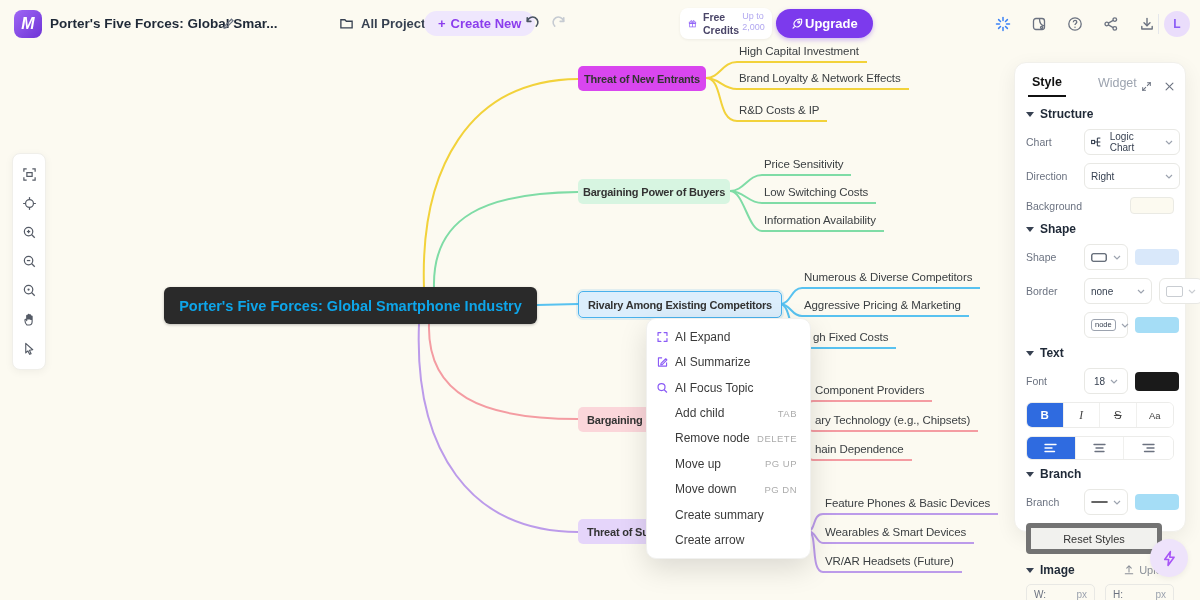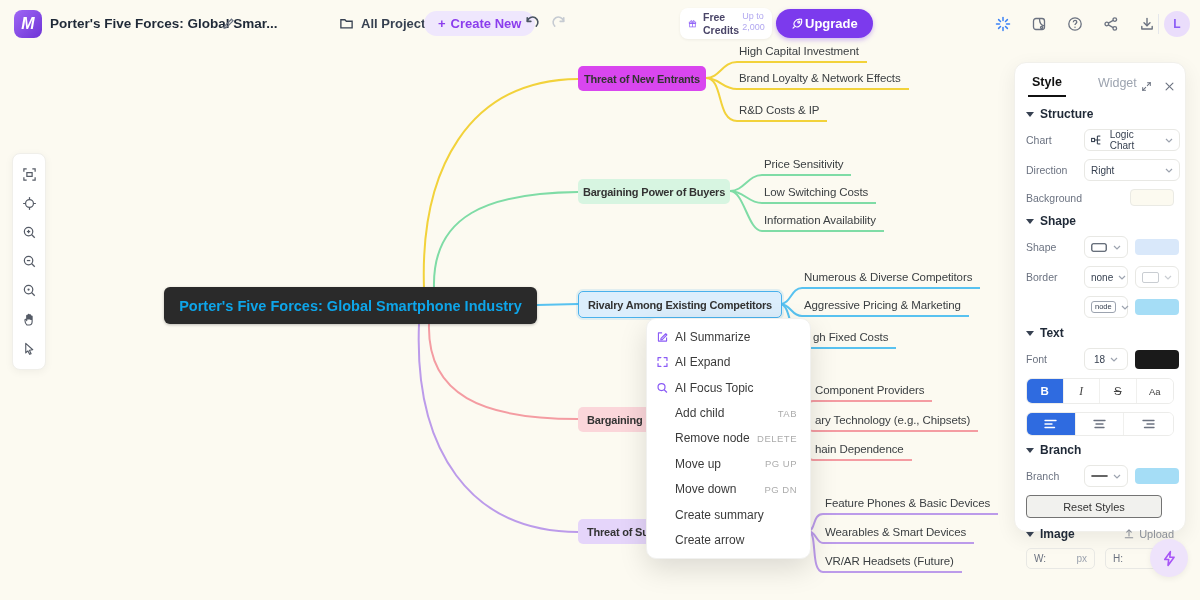--- a/index.html
+++ b/index.html
@@ -70,33 +70,33 @@
   .ptab{font-size:12.5px;padding:0 4px 6px 4px;cursor:pointer;}
   .ptab.active{color:#111;font-weight:bold;border-bottom:2px solid #111;}
   .ptab.inactive{color:#9CA3AF;margin-left:28px;}
   .ptab-icons{margin-left:auto;display:flex;gap:12px;color:#6B7280;}
   .sect{display:flex;align-items:center;gap:6px;font-size:12px;font-weight:bold;color:#1F2937;margin:7px 0 8px 0;}
   .tri{width:0;height:0;border-left:4px solid transparent;border-right:4px solid transparent;border-top:5px solid #374151;}
   .frow{display:flex;align-items:center;margin-bottom:8px;}
   .flabel{font-size:10.5px;color:#6B7280;width:58px;flex:none;}
   .fctrls{margin-left:auto;display:flex;align-items:center;gap:7px;}
   .selbox{height:22px;border:1px solid #E8E8E4;border-radius:6px;background:#fff;display:flex;align-items:center;
-        padding:4px 6px;gap:5px;font-size:10px;color:#374151;box-sizing:border-box;cursor:pointer;}
+        padding:12px 6px;gap:5px;font-size:10px;color:#374151;box-sizing:border-box;cursor:pointer;}
   .chev{color:#9CA3AF;display:flex;}
   .swatch{border-radius:4px;cursor:pointer;}
   .btn4{display:grid;grid-template-columns:1fr 1fr 1fr 1fr;height:24px;border:1px solid #ECECEA;border-radius:6px;
         overflow:hidden;margin-bottom:8px;}
   .btn4 > div{display:flex;align-items:center;justify-content:center;font-size:11.5px;color:#444;border-right:1px solid #F0F0EE;cursor:pointer;background:#fff;}
   .btn4 > div:last-child{border-right:none;}
   .btn4 .on{background:#2F6BE0;color:#fff;font-weight:bold;}
   .btn3{display:grid;grid-template-columns:1fr 1fr 1fr;height:22px;border:1px solid #ECECEA;border-radius:6px;overflow:hidden;margin-bottom:6px;}
   .btn3 > div{display:flex;align-items:center;justify-content:center;border-right:1px solid #F0F0EE;cursor:pointer;background:#fff;color:#6B7280;}
   .btn3 > div:last-child{border-right:none;}
   .btn3 .on{background:#2F6BE0;color:#fff;}
-  .resetbtn{height:21px;background:#F1F1EE;border:1px solid #737373;border-radius:4px;display:flex;align-items:center;
+  .resetbtn{height:21px;background:#F1F1EE;border:5px solid #737373;border-radius:4px;display:flex;align-items:center;
         justify-content:center;font-size:11px;color:#333;margin:4px 12px 9px 0;cursor:pointer;}
   .imghead{display:flex;align-items:center;margin:7px 0 7px 0;}
   .upload{margin-left:auto;display:flex;align-items:center;gap:4px;font-size:11px;color:#8A8F98;cursor:pointer;}
   .addimg{height:19px;border:1px solid #E8E8E4;border-radius:5px;display:flex;align-items:center;padding:0 8px;
         font-size:10.5px;color:#B9BDC4;margin-bottom:8px;cursor:text;}
   .whrow{display:flex;gap:10px;}
   .whbox{flex:1;height:19px;border:1px solid #E8E8E4;border-radius:5px;display:flex;align-items:center;
         padding:0 7px;font-size:10px;color:#6B7280;cursor:text;}
   .whbox .unit{margin-left:auto;color:#9CA3AF;}
   .nodebadge{font-size:7.5px;border:1px solid #9CA3AF;border-radius:3px;padding:0 3px;color:#374151;line-height:10px;}
@@ -321,38 +321,38 @@
   <div class="child c-r" style="left:813px;top:443px">hain Dependence</div>
 
   <div class="bnode n-p">Threat of Su</div>
   <div class="child c-p" style="left:823px;top:497px">Feature Phones &amp; Basic Devices</div>
   <div class="child c-p" style="left:823px;top:526px">Wearables &amp; Smart Devices</div>
   <div class="child c-p" style="left:823px;top:555px">VR/AR Headsets (Future)</div>
 
   <div class="cmenu">
     <div class="mi">
       <span class="mico">
-          <svg width="13" height="13" viewBox="0 0 16 16" fill="none" stroke="currentColor" stroke-width="1.4" stroke-linejoin="round">
-            <path d="M13,8.5 V13 H3 V3 H7.5"></path>
-            <path d="M6.2,9.8 L12,4 L13.4,5.4 L7.6,11.2 L5.9,11.5 Z"></path>
-          </svg>
-        </span>
-      <span>AI Summarize</span>
-      <span class="sc"></span>
-    </div>
-    <div class="mi">
-      <span class="mico">
           <svg width="13" height="13" viewBox="0 0 16 16" fill="none" stroke="currentColor" stroke-width="1.5" stroke-linecap="round" stroke-linejoin="round">
             <path d="M2.5,6 V2.5 H6"></path>
             <path d="M10,2.5 H13.5 V6"></path>
             <path d="M13.5,10 V13.5 H10"></path>
             <path d="M6,13.5 H2.5 V10"></path>
           </svg>
         </span>
       <span>AI Expand</span>
+      <span class="sc"></span>
+    </div>
+    <div class="mi">
+      <span class="mico">
+          <svg width="13" height="13" viewBox="0 0 16 16" fill="none" stroke="currentColor" stroke-width="1.4" stroke-linejoin="round">
+            <path d="M13,8.5 V13 H3 V3 H7.5"></path>
+            <path d="M6.2,9.8 L12,4 L13.4,5.4 L7.6,11.2 L5.9,11.5 Z"></path>
+          </svg>
+        </span>
+      <span>AI Summarize</span>
       <span class="sc"></span>
     </div>
     <div class="mi">
       <span class="mico">
           <svg width="13" height="13" viewBox="0 0 16 16" fill="none" stroke="currentColor" stroke-width="1.5">
             <circle cx="6.8" cy="6.8" r="4.3"></circle>
             <line x1="10.1" y1="10.1" x2="13.5" y2="13.5"></line>
           </svg>
         </span>
       <span>AI Focus Topic</span>
@@ -467,21 +467,21 @@
                 <polyline points="1,1 4,4 7,1"></polyline>
               </svg>
             </span>
         </div>
         <div class="swatch" style="width:44px;height:16px;background:#D9E8FA;"></div>
       </div>
     </div>
     <div class="frow">
       <span class="flabel">Border</span>
       <div class="fctrls">
-        <div class="selbox" style="width:44px;">
+        <div class="selbox" style="width:68px;">
           <span>none</span>
           <span class="chev" style="margin-left:auto">
               <svg width="8" height="5" viewBox="0 0 8 5" fill="none" stroke="currentColor" stroke-width="1.2">
                 <polyline points="1,1 4,4 7,1"></polyline>
               </svg>
             </span>
         </div>
         <div class="selbox" style="width:44px;">
           <span class="swatch" style="width:18px;height:9px;background:#fff;border:1px solid #C9CDD2;border-radius:2px;"></span>
           <span class="chev" style="margin-left:auto;color:#C9CDD2;">

